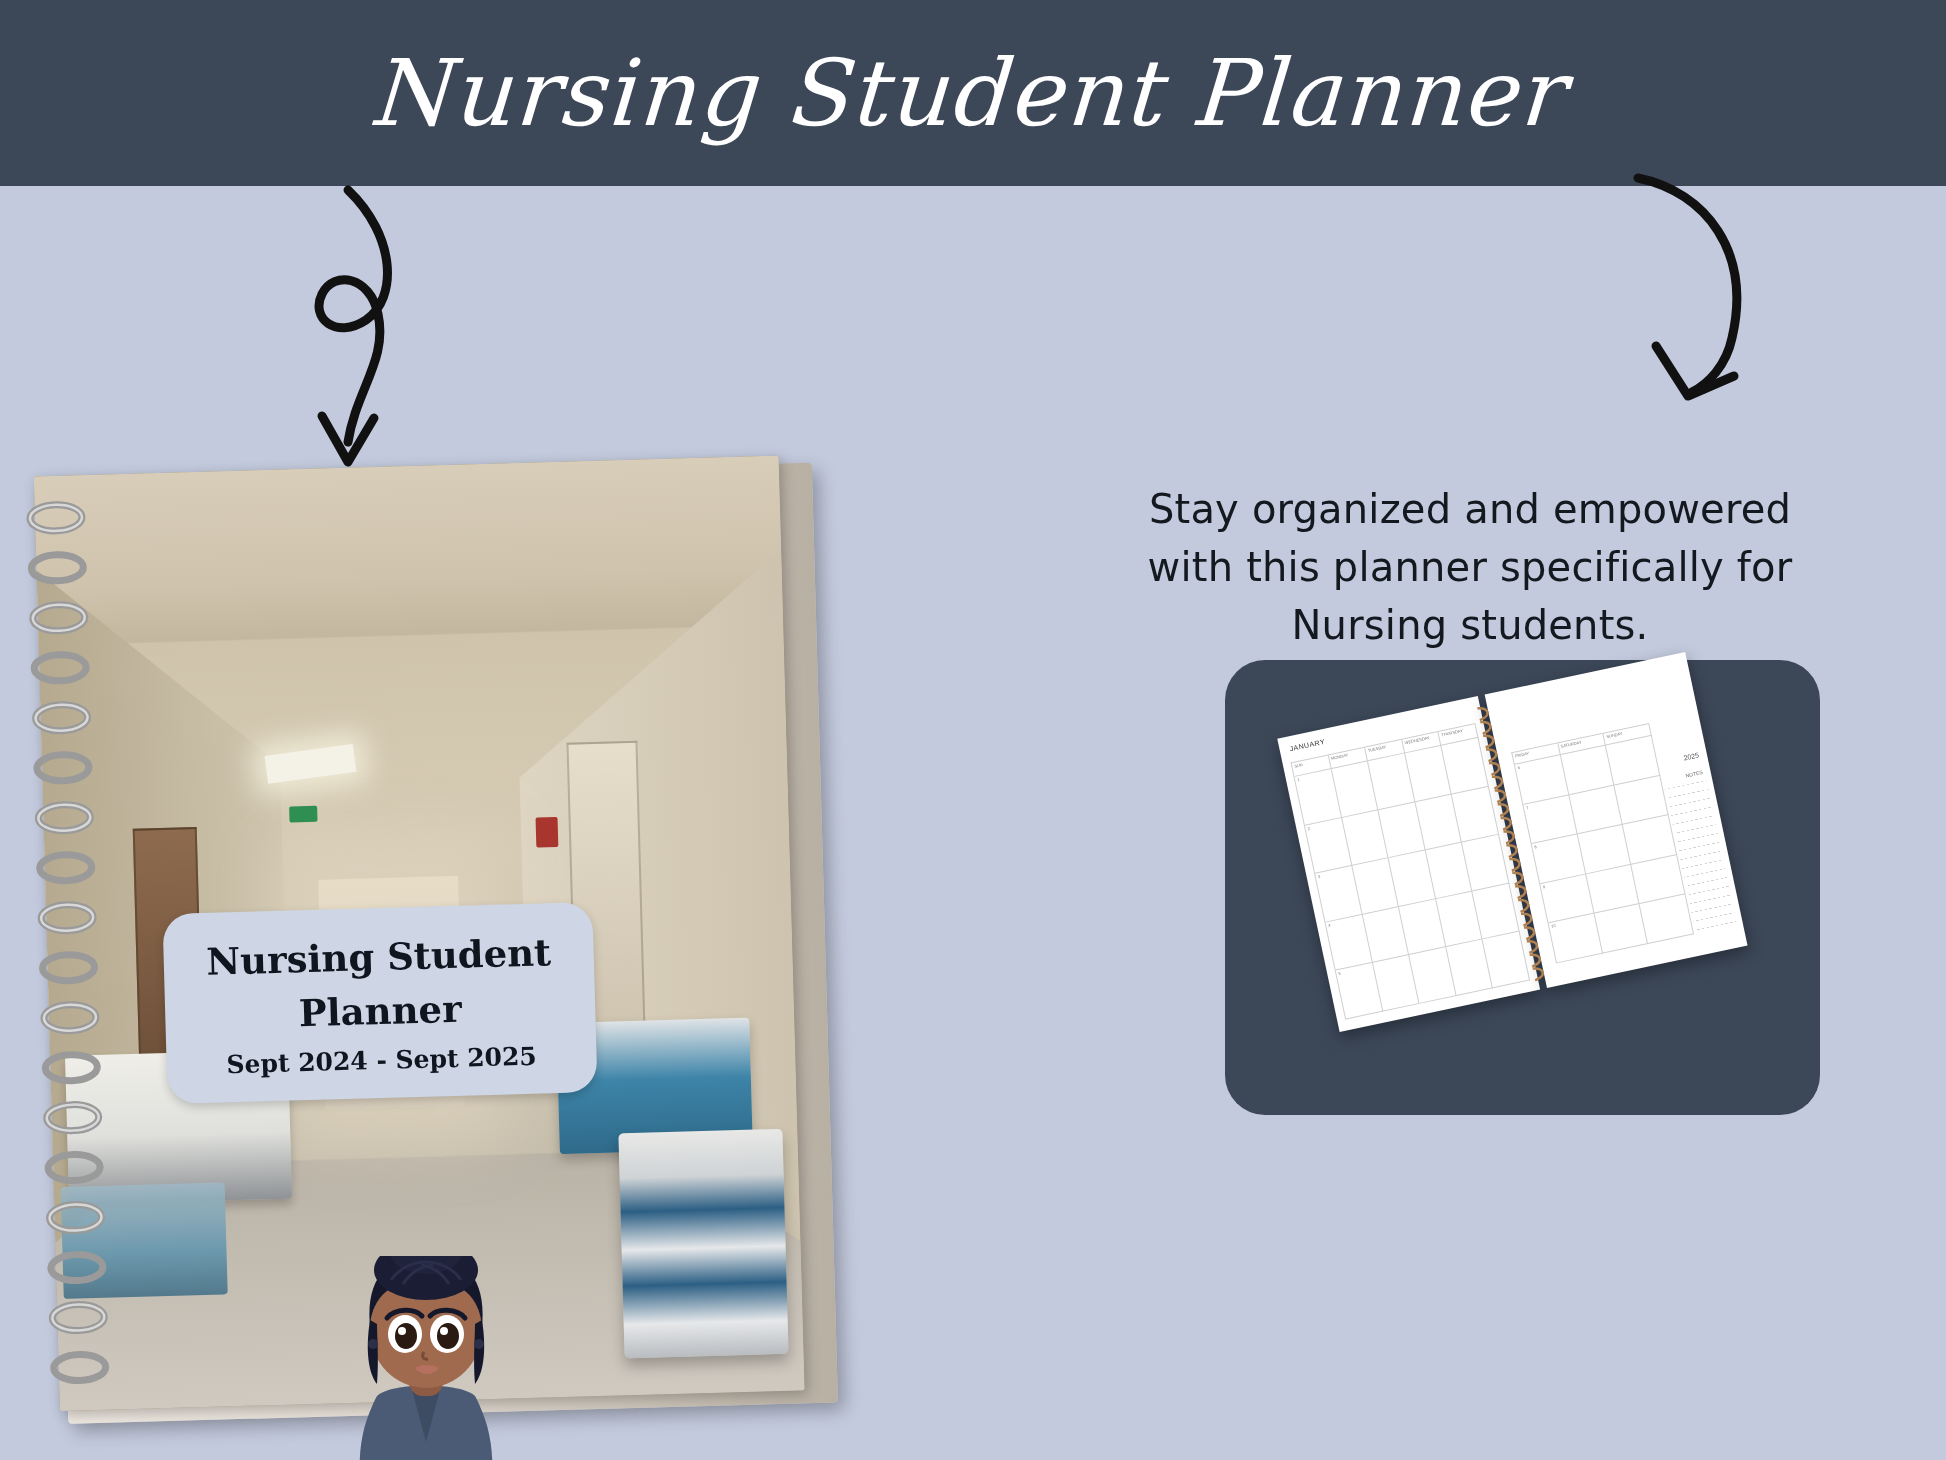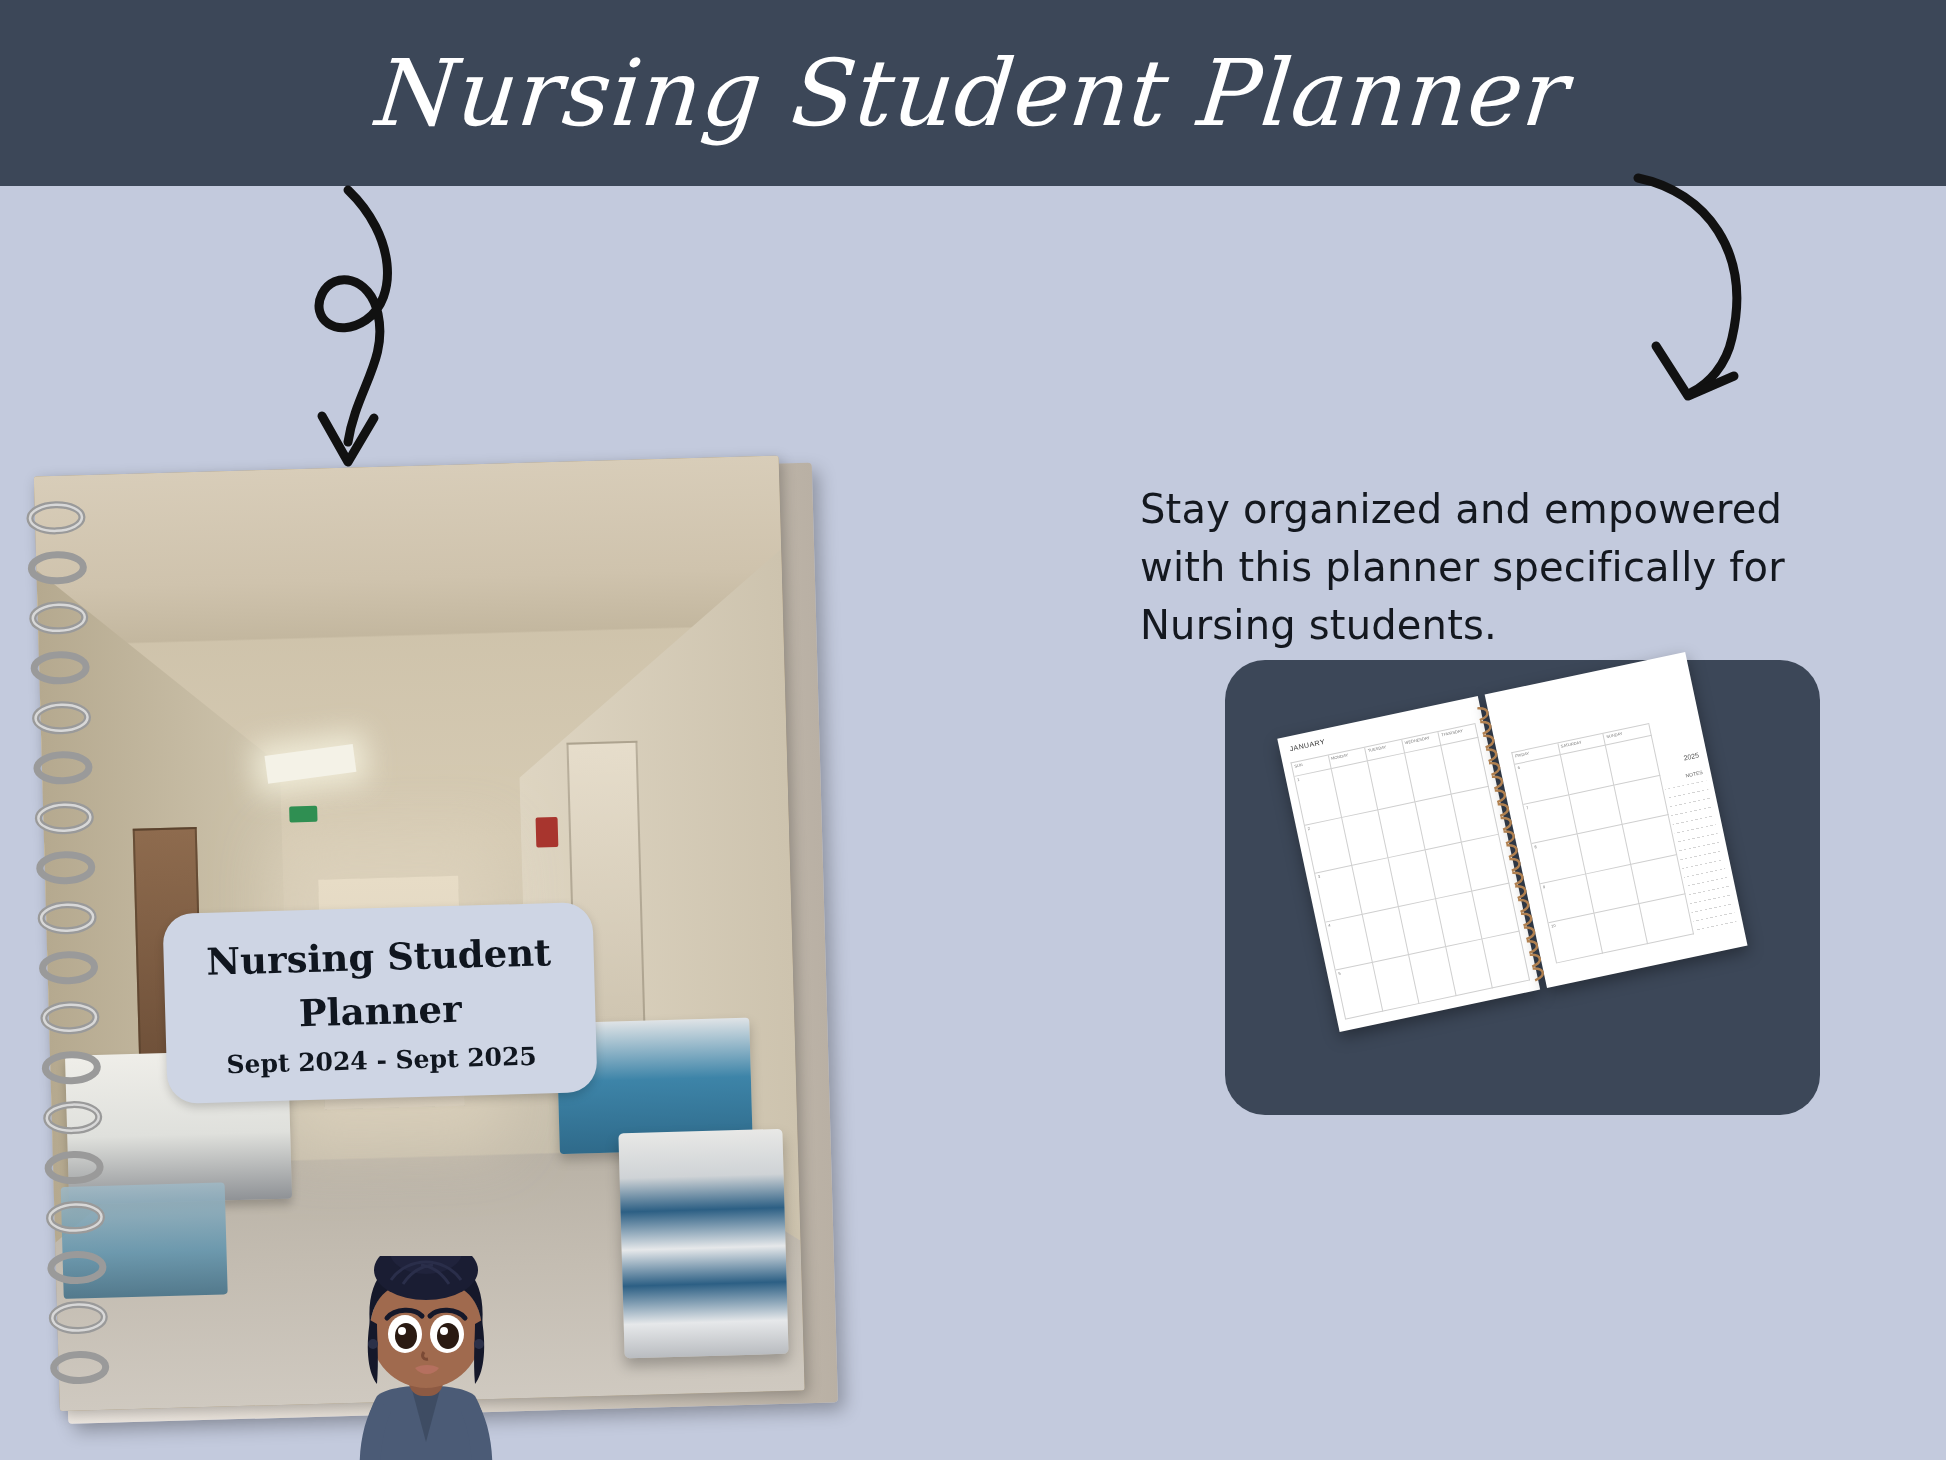--- a/index.html
+++ b/index.html
@@ -268,20 +268,21 @@
     height: 540px;
     z-index: 5;
   }
 
   
   .desc {
     position: absolute;
     left: 1140px;
     top: 480px;
     width: 660px;
+    text-align: center;
     color: #14181f;
     font-family: "DejaVu Sans", sans-serif;
     font-size: 40px;
     line-height: 1.45;
     letter-spacing: 0.2px;
   }
   .preview-card {
     position: absolute;
     left: 1225px;
     top: 660px;

